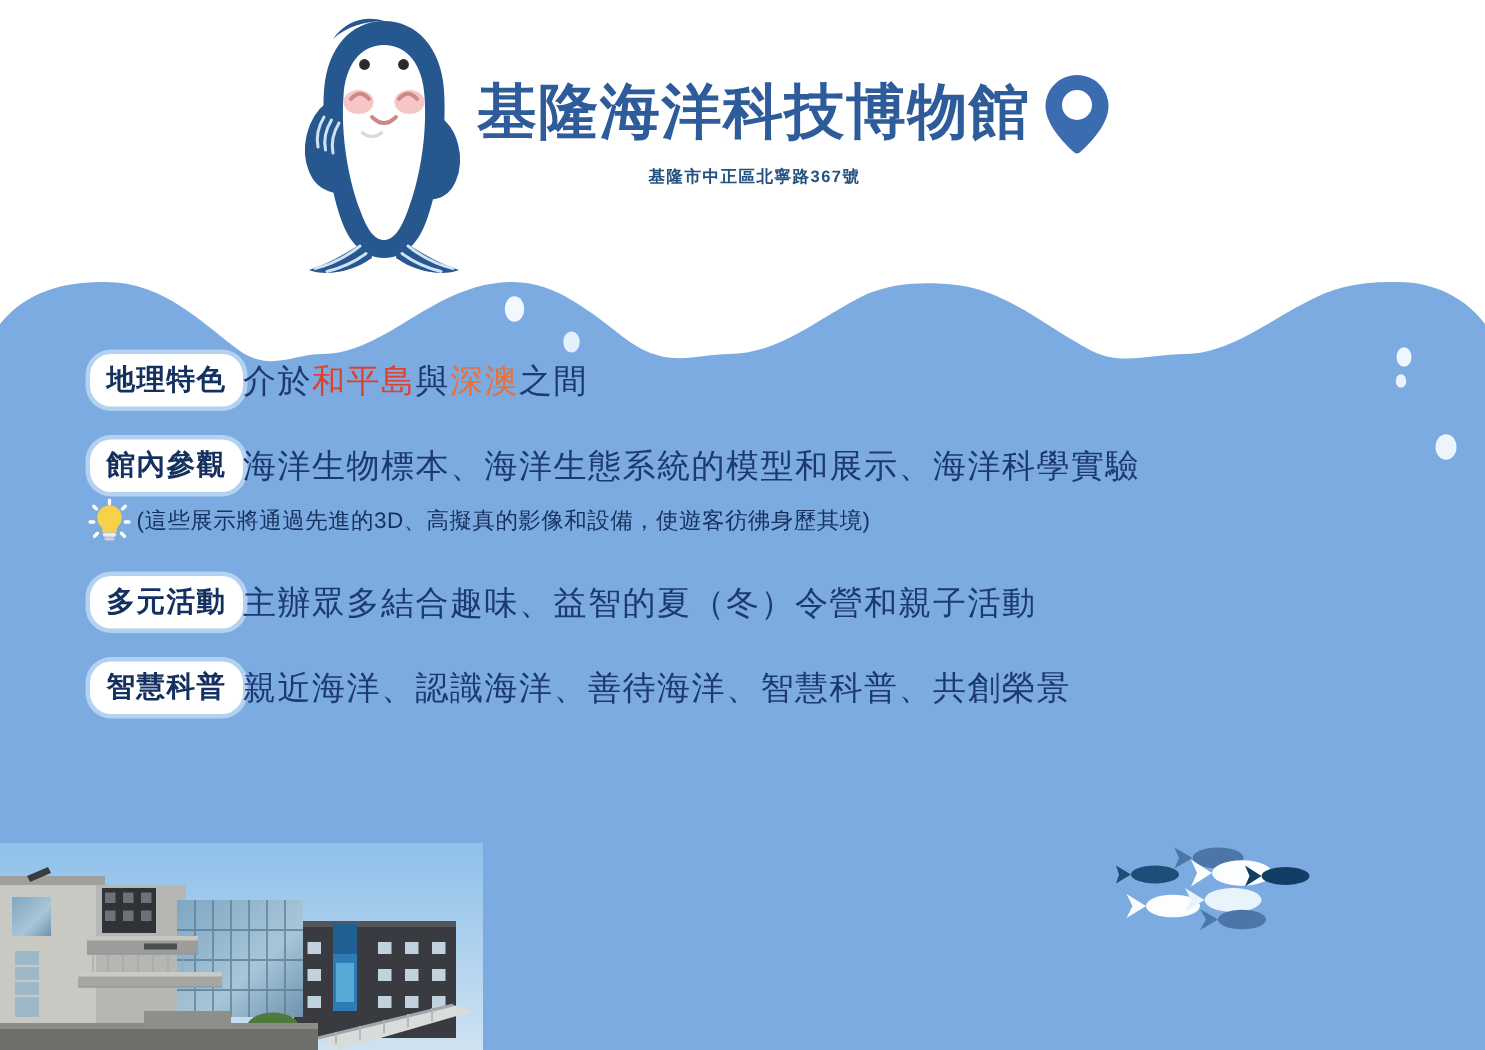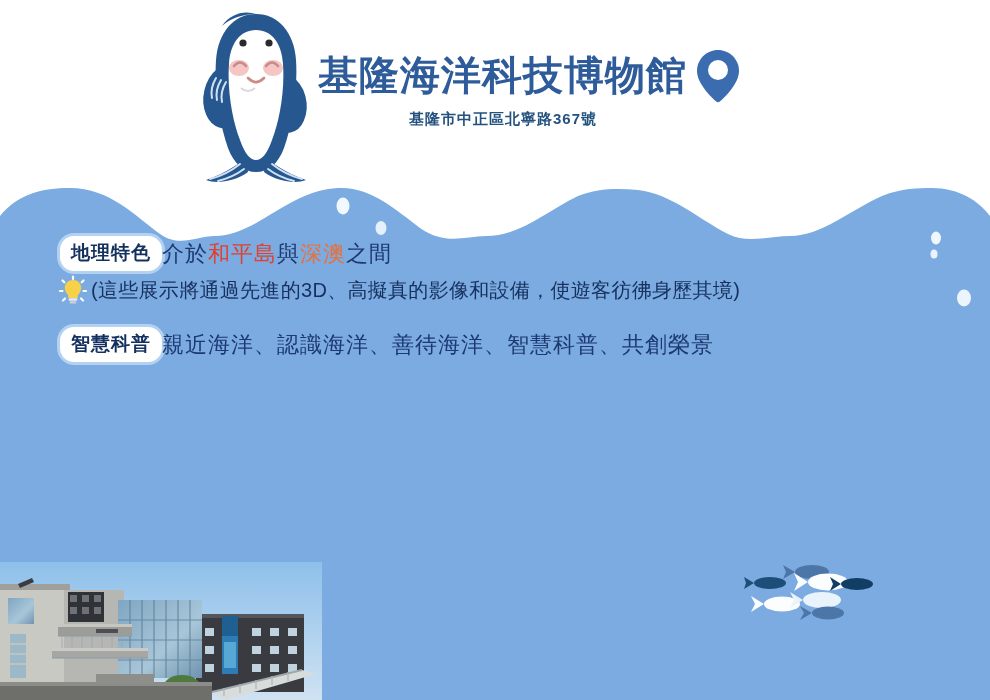--- a/index.html
+++ b/index.html
@@ -39,21 +39,21 @@
     display:flex;align-items:center;gap:4px;
   }
   .main-title{
     font-size:40px;font-weight:bold;letter-spacing:1px;
     color:#2E5C9A;line-height:1.05;white-space:nowrap;
   }
   .pin-icon{width:46px;height:56px;flex:0 0 auto;margin-left:4px;margin-top:2px;}
   .pin-icon svg{display:block;}
   .address{
     margin-top:6px;
-    font-size:15px;font-weight:bold;color:#24527F;
+    font-size:11px;font-weight:bold;color:#24527F;
     letter-spacing:1px;text-align:center;
     width:370px;
   }
 
   
   .content{
     position:absolute;left:0;top:236px;width:978px;
   }
   .row{
     display:flex;align-items:center;
@@ -83,21 +83,21 @@
 
   .note{
     display:flex;align-items:center;
     padding-left:58px;
     margin-top:2px;
   }
   .bulb{width:30px;height:30px;flex:0 0 auto;}
   .bulb svg{display:block;}
   .note-text{
     margin-left:3px;
-    font-size:20px;
+    font-size:15px;
     color:#17315F;
     letter-spacing:0.3px;
     white-space:nowrap;
   }
   .note-text.small{font-size:13px;}
 
   
   .fish-school{
     position:absolute;left:740px;top:560px;width:200px;height:90px;
   }
@@ -211,40 +211,48 @@
 
   <div class="content">
 
     <div class="row">
       <span class="badge">地理特色</span>
       <span class="row-text">
         <span>介於</span><span class="hl-red">和平島</span><span>與</span><span class="hl-orange">深澳</span><span>之間</span>
       </span>
     </div>
 
+    <div class="row spaced">
+      <span class="badge">館內參觀</span>
+      <span class="row-text">海洋生物標本、海洋生態系統的模型和展示、海洋科學實驗</span>
+    </div>
     <div class="note">
       <span class="bulb">
         <svg viewBox="0 0 30 30" xmlns="http://www.w3.org/2000/svg">
           <g stroke="#FFFFFF" stroke-width="2.2" stroke-linecap="round">
             <path d="M15,1.5 V4"></path>
               <path d="M4.5,5.5 L6.3,7.3"></path>
               <path d="M25.5,5.5 L23.7,7.3"></path>
             <path d="M2,16 H4.5"></path>
               <path d="M28,16 H25.5"></path>
             <path d="M5,25.5 L7,23.5"></path>
               <path d="M25,25.5 L23,23.5"></path>
           </g>
           <path d="M15,5 C10.3,5 6.8,8.5 6.8,13 C6.8,16.2 8.6,18.3 10.2,20.2 L10.2,23 L19.8,23 L19.8,20.2 C21.4,18.3 23.2,16.2 23.2,13 C23.2,8.5 19.7,5 15,5 Z" fill="#F7D14A"></path>
           <rect x="10.6" y="23.2" width="8.8" height="2.6" rx="1.2" fill="#E9E9F0"></rect>
           <rect x="11.6" y="26.2" width="6.8" height="2.2" rx="1" fill="#CFCFDD"></rect>
         </svg>
       </span>
       <span class="note-text">(這些展示將通過先進的3D、高擬真的影像和設備，使遊客彷彿身歷其境)</span>
     </div>
 
+    <div class="row spaced">
+      <span class="badge">多元活動</span>
+      <span class="row-text">主辦眾多結合趣味、益智的夏（冬）令營和親子活動</span>
+    </div>
 
     <div class="row spaced">
       <span class="badge">智慧科普</span>
       <span class="row-text">親近海洋、認識海洋、善待海洋、智慧科普、共創榮景</span>
     </div>
 
   </div>
 
   <div class="fish-school">
     <svg viewBox="0 0 200 90" xmlns="http://www.w3.org/2000/svg">

